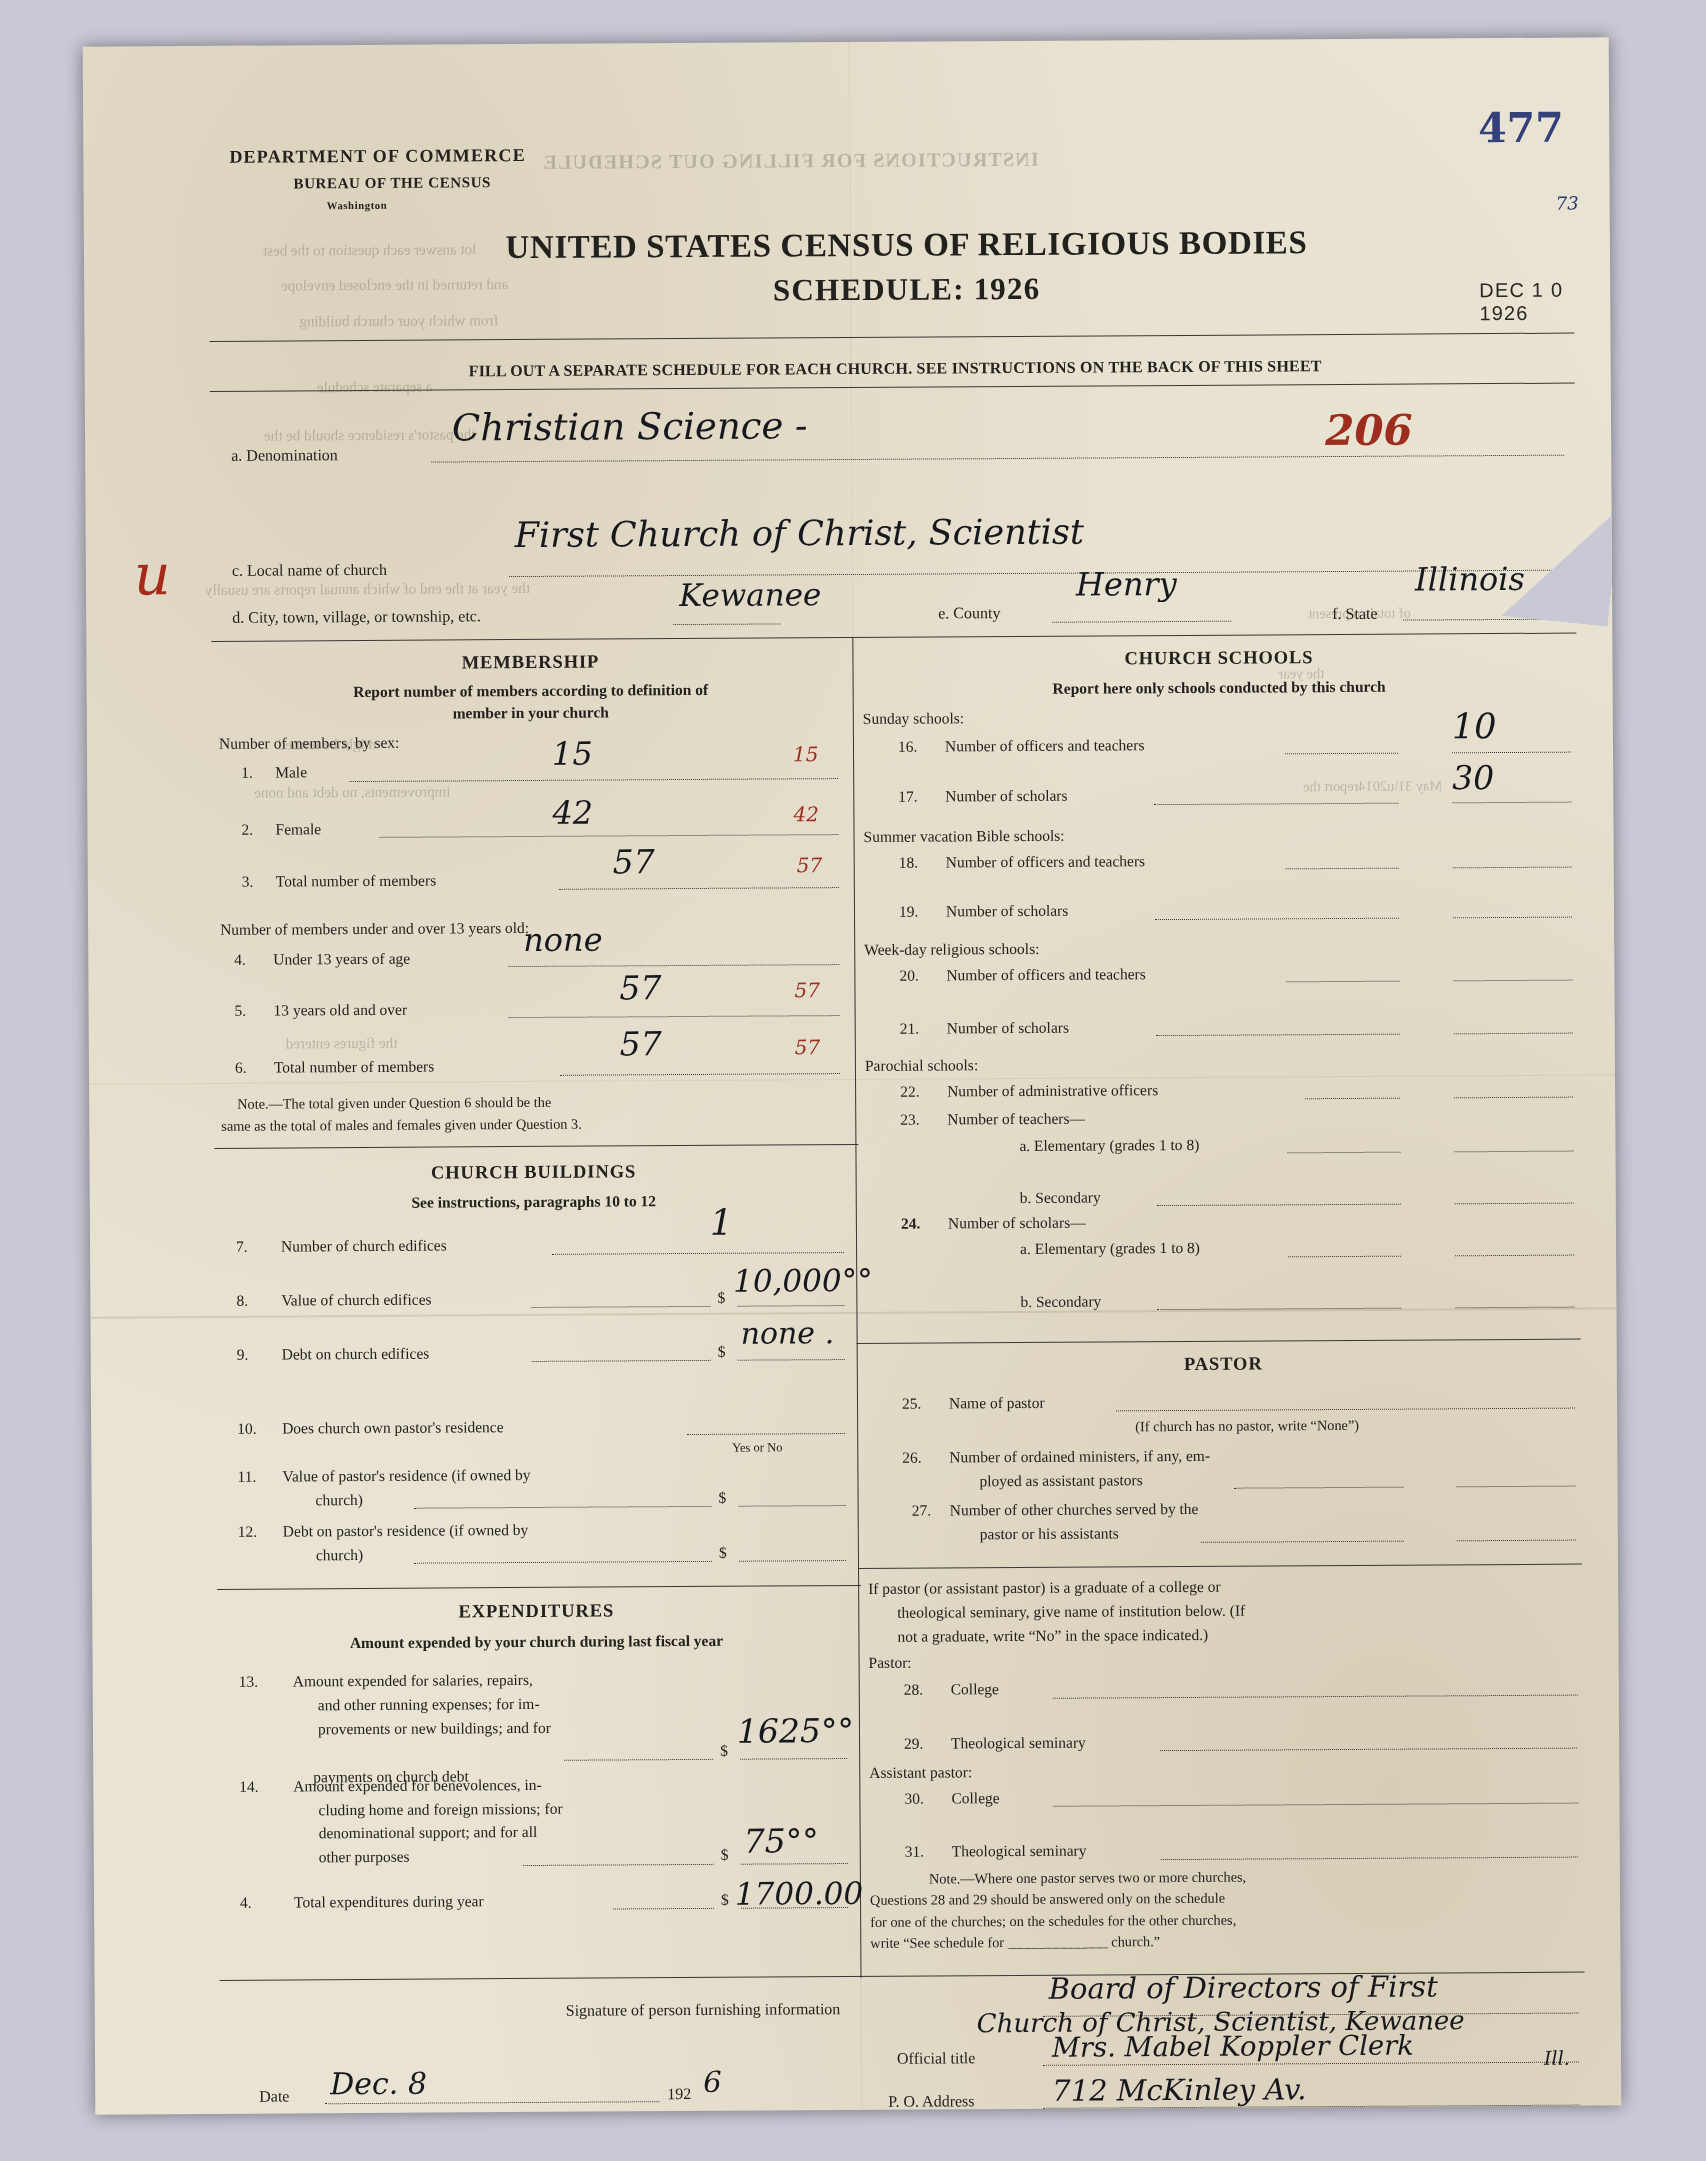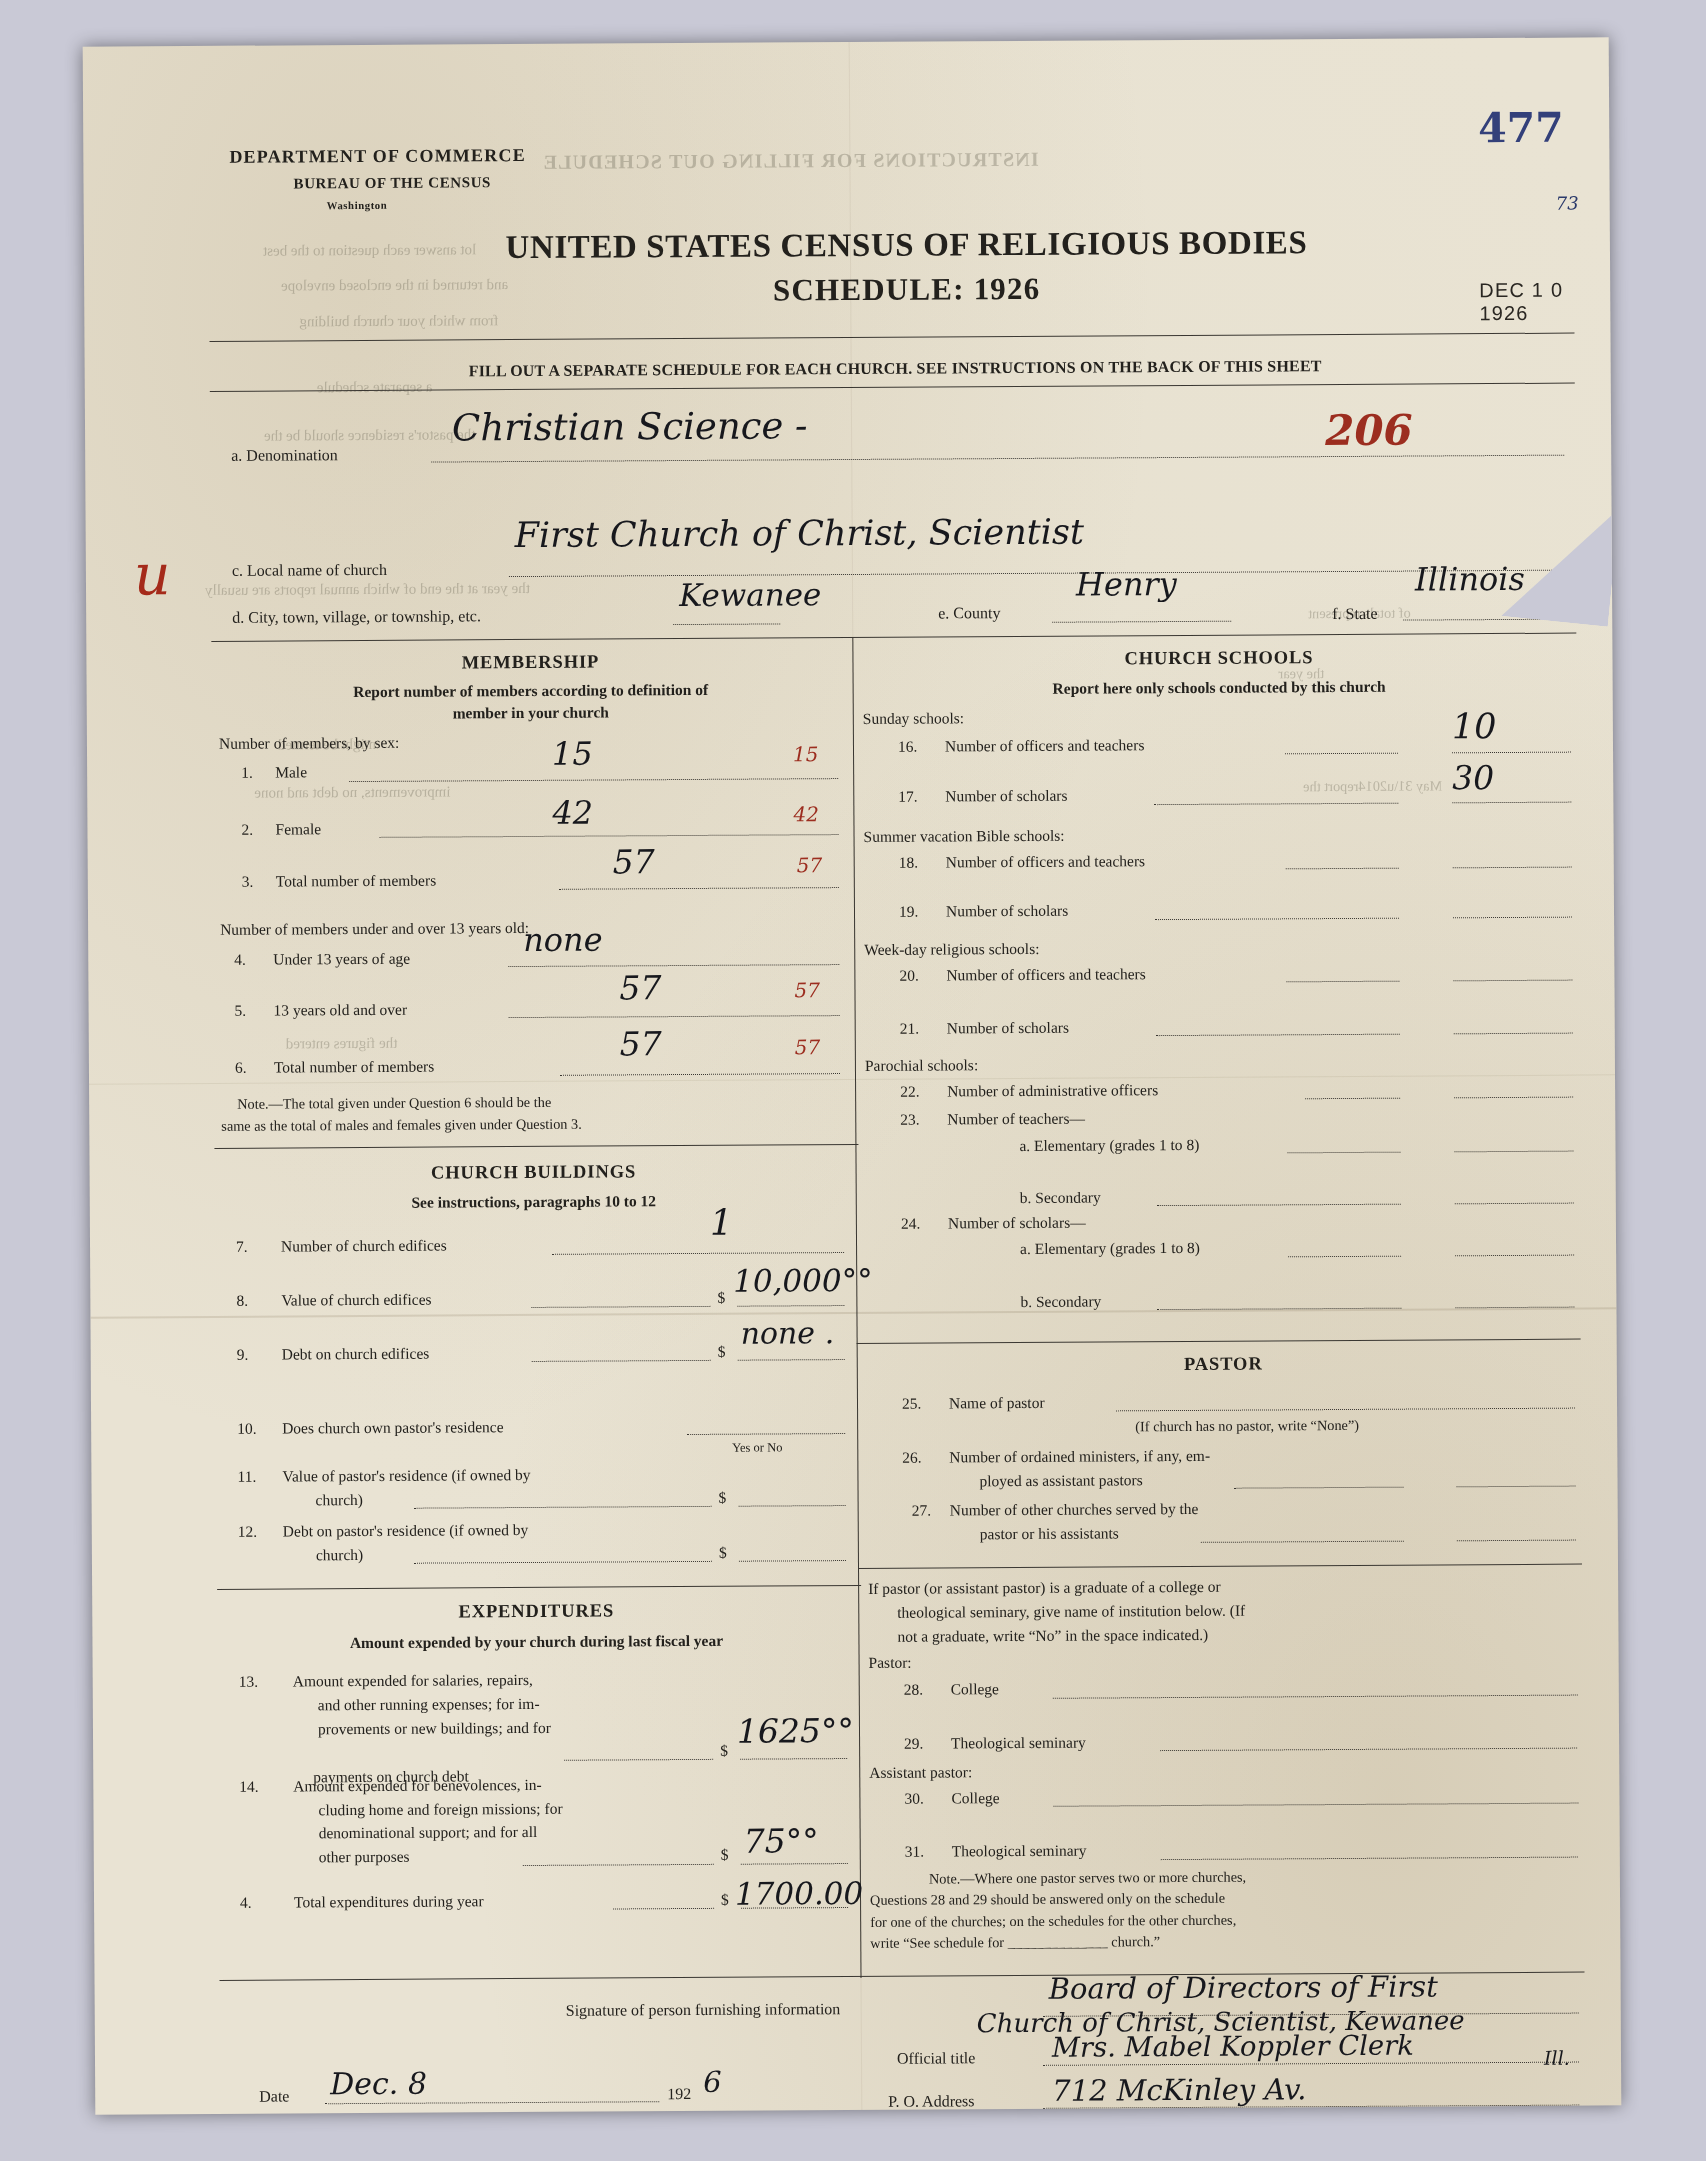--- a/index.html
+++ b/index.html
@@ -302,21 +302,21 @@
     <div class="abs print q" style="left:858px;top:1069px;text-align:center;">Number of teachers—</div>
 
     <div class="abs print q" style="left:930px;top:1096px;">a. Elementary (grades 1 to 8)</div>
     <div class="abs dots" style="left:1198px;top:1113px;width:113px;"></div>
     <div class="abs dots" style="left:1365px;top:1113px;width:119px;"></div>
 
     <div class="abs print q" style="left:930px;top:1148px;">b. Secondary</div>
     <div class="abs dots" style="left:1067px;top:1165px;width:244px;"></div>
     <div class="abs dots" style="left:1365px;top:1165px;width:119px;"></div>
 
-    <div class="abs print q" style="left:811px;top:1173px;">24.</div>
+    <div class="abs print q" style="left:811px;top:1173px;font-weight:bold;">24.</div>
     <div class="abs print q" style="left:858px;top:1173px;">Number of scholars—</div>
 
     <div class="abs print q" style="left:930px;top:1199px;">a. Elementary (grades 1 to 8)</div>
     <div class="abs dots" style="left:1198px;top:1217px;width:113px;"></div>
     <div class="abs dots" style="left:1365px;top:1217px;width:119px;"></div>
 
     <div class="abs print q" style="left:930px;top:1252px;">b. Secondary</div>
     <div class="abs dots" style="left:1067px;top:1269px;width:244px;"></div>
     <div class="abs dots" style="left:1365px;top:1269px;width:119px;"></div>
 

